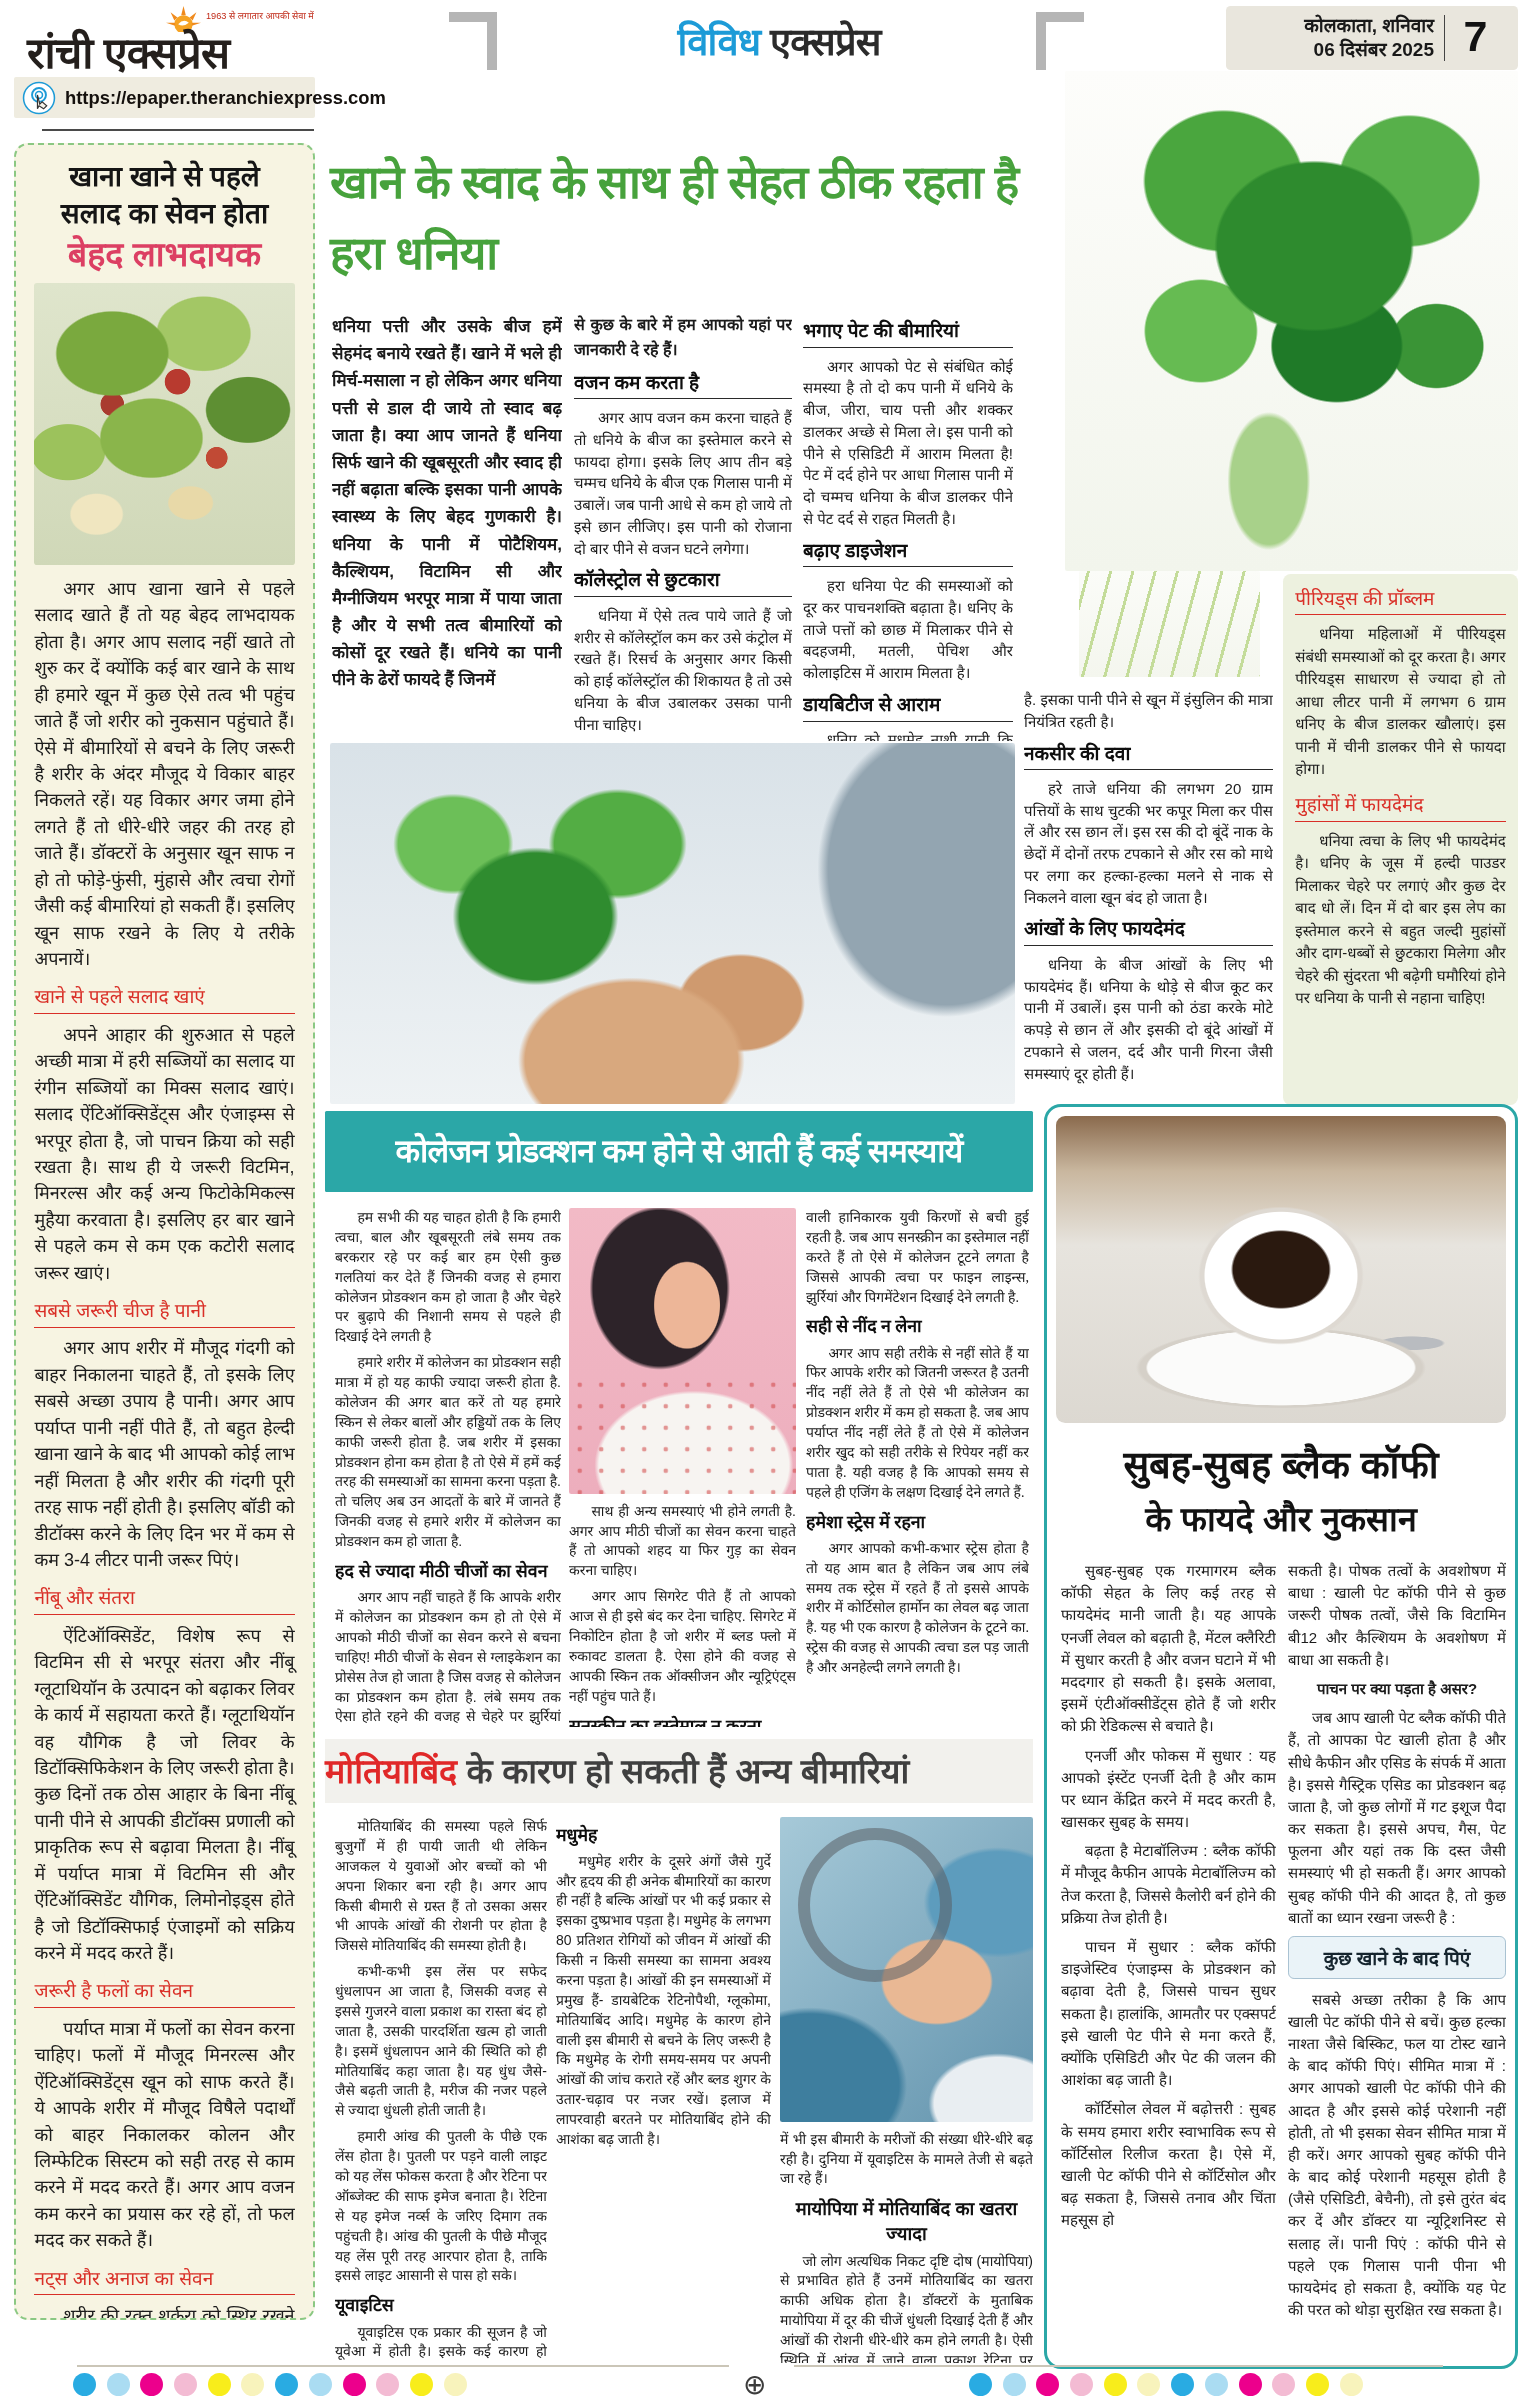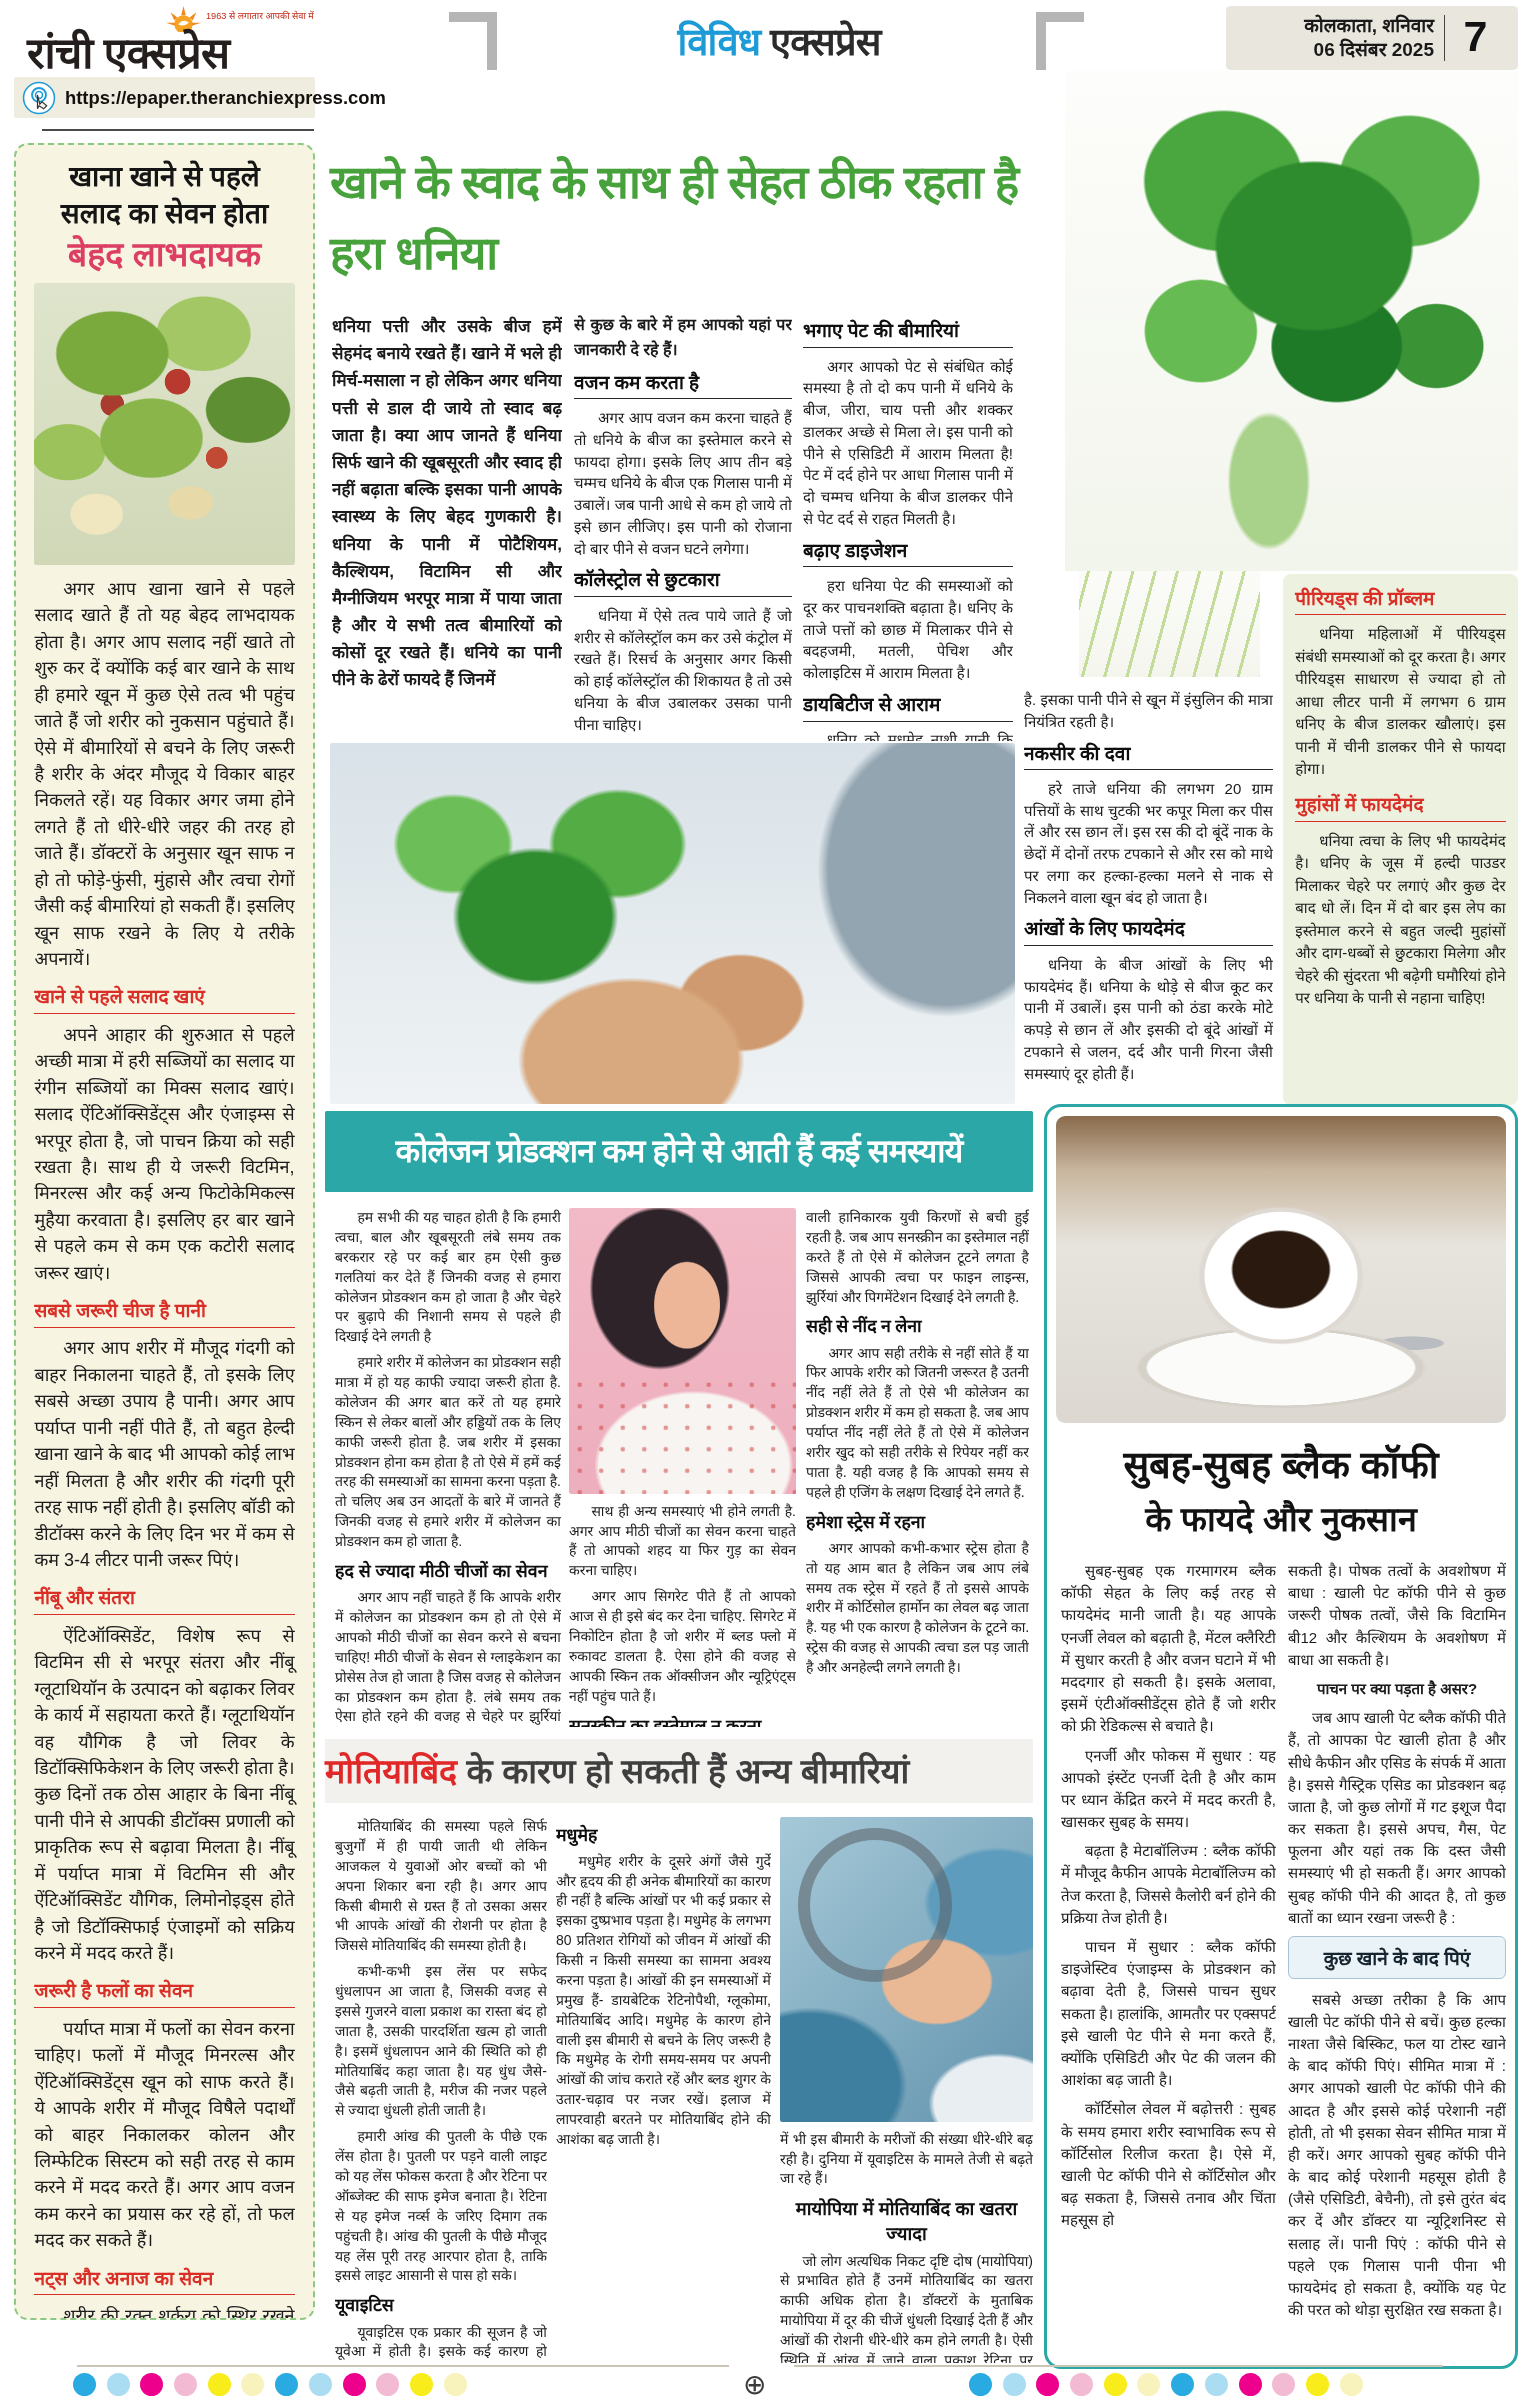--- a/index.html
+++ b/index.html
@@ -20,21 +20,21 @@
   .date-box .dl{position:absolute;right:84px;top:7.7px;text-align:right;font-weight:bold;font-size:19px;color:#191919;line-height:1.25;}
   .date-box .vr{position:absolute;right:73px;top:9.2px;width:1.5px;height:46px;background:#444;}
   .date-box .pageno{position:absolute;right:17px;top:6.1px;width:51px;text-align:center;font-size:43px;font-weight:bold;color:#121212;}
   .urlbar{position:absolute;left:14px;top:77px;width:301px;height:41px;background:#efece0;border-radius:2px;}
   .urlbar .txt{position:absolute;left:51px;top:10px;font-size:18.4px;font-weight:bold;color:#14100d;}
   .click-icon{position:absolute;left:7.7px;top:3.8px;}
   .urlrule{position:absolute;left:42px;top:129px;width:272px;height:2.3px;background:#4a4a4a;}
   
   p.b{font-size:15.3px;line-height:1.5;text-align:justify;margin:0 0 7.7px;text-indent:1.6em;color:#1b1b1b;}
   .nhead{font-size:19px;font-weight:bold;color:#0e0e0e;border-bottom:1.5px solid #2a2a2a;padding-bottom:3.8px;margin:6.1px 0 7.7px;}
-  .rhead{font-size:19px;font-weight:bold;color:#d92f27;border-bottom:1.5px solid #d92f27;padding-bottom:3.8px;margin:10.7px 0 7.7px;}
+  .rhead{font-size:19px;font-weight:normal;color:#d92f27;border-bottom:1.5px solid #d92f27;padding-bottom:3.8px;margin:10.7px 0 7.7px;}
   .bhead{font-size:17.7px;font-weight:bold;color:#0e0e0e;margin:4.6px 0 6.1px;}
   .colbox{position:absolute;overflow:hidden;}
   
   .left-box{position:absolute;left:14px;top:143px;width:301px;height:2177px;box-sizing:border-box;
             background:#f7f4e2;border:2.3px dashed #8bc883;border-radius:14px;padding:14px 18.4px;overflow:hidden;}
   .left-h1{font-size:28px;font-weight:bold;color:#151515;text-align:center;line-height:1.32;}
   .left-h2{font-size:34px;font-weight:bold;color:#dc3f63;text-align:center;line-height:1.25;margin-bottom:7.7px;}
   .left-box p.b{font-size:18px;line-height:1.47;margin-bottom:6.1px;}
   
   .ph{position:absolute;overflow:hidden;border-radius:2.3px;}

